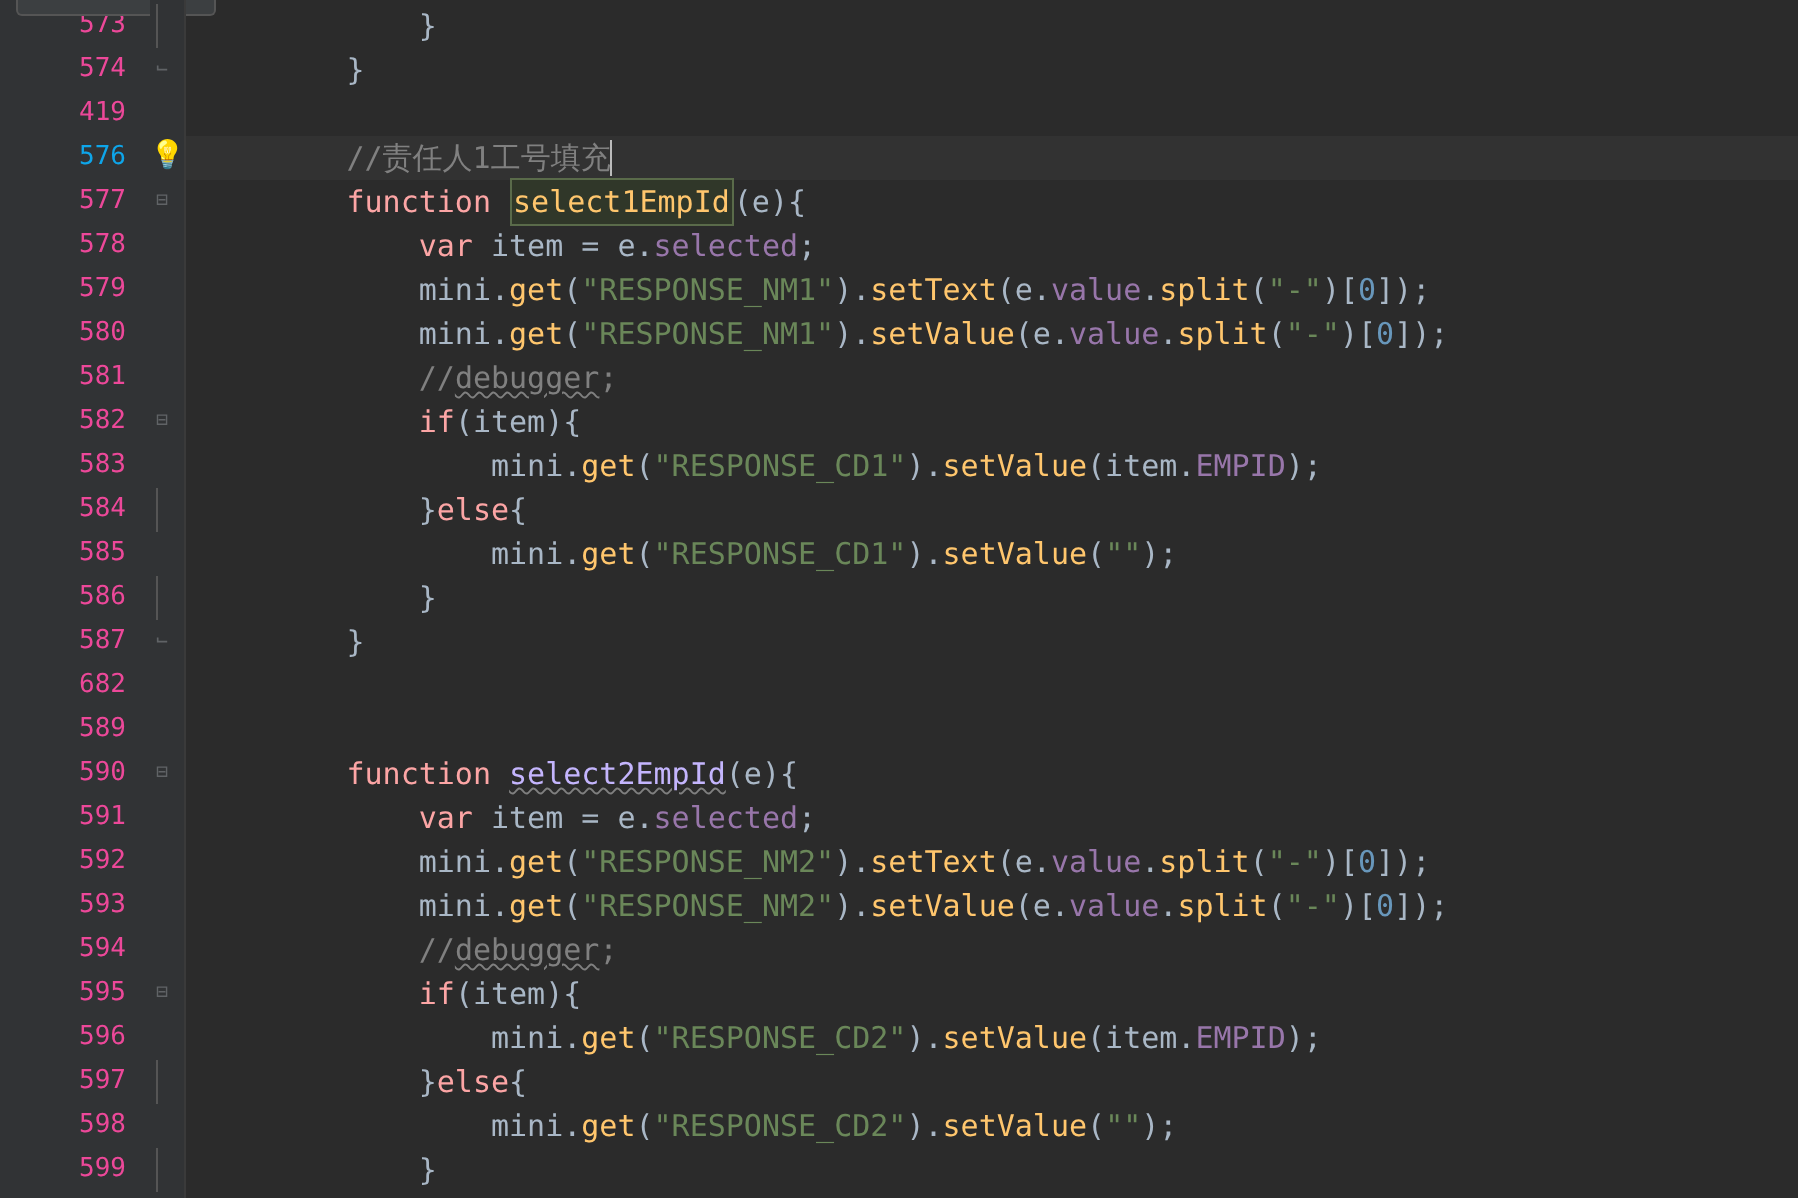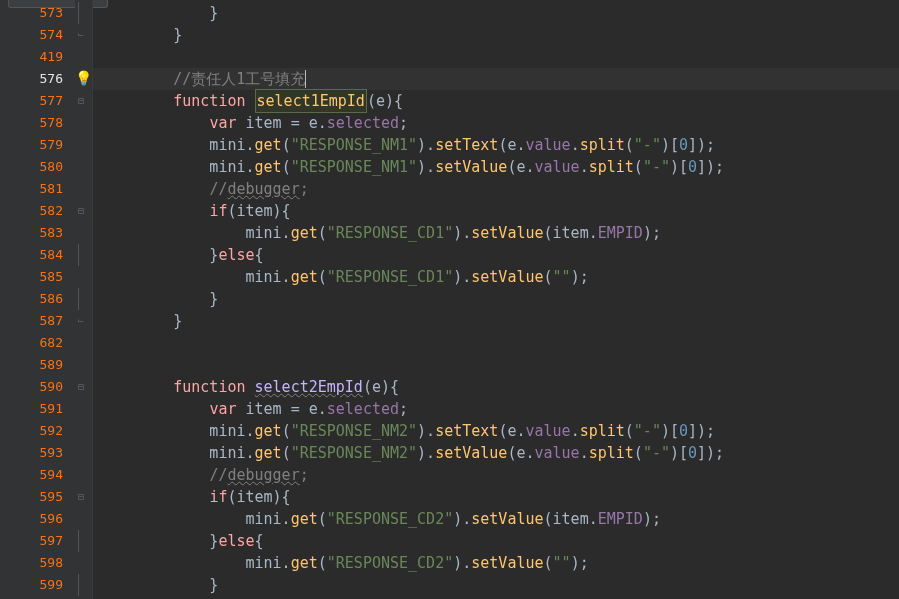--- a/index.html
+++ b/index.html
@@ -36,28 +36,28 @@
 }
 .fold-gutter {
   background: #313335;
   width: 18px;
   flex-shrink: 0;
   padding-top: 2px;
   border-right: 1px solid #3a3a3a;
   position: relative;
 }
 .line-num {
-  color: #f97316;
+  color: #ec4899;
   text-align: right;
   padding-right: 12px;
   height: 22px;
   line-height: 22px;
   font-size: 13px;
 }
-.line-num.current { color: #e5e5e5; margin-left: 12px; }
+.line-num.current { color: #0ea5e9; margin-left: 12px; }
 .fold-mark {
   position: absolute;
   left: 3px;
   width: 10px;
   height: 10px;
   border-left: 1px solid #555;
 }
 .fold-toggle {
   position: absolute;
   left: 0;

